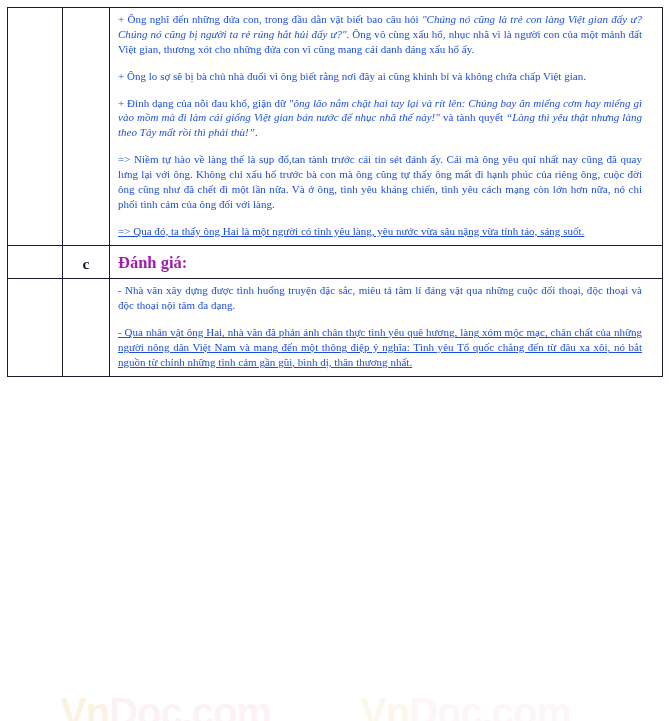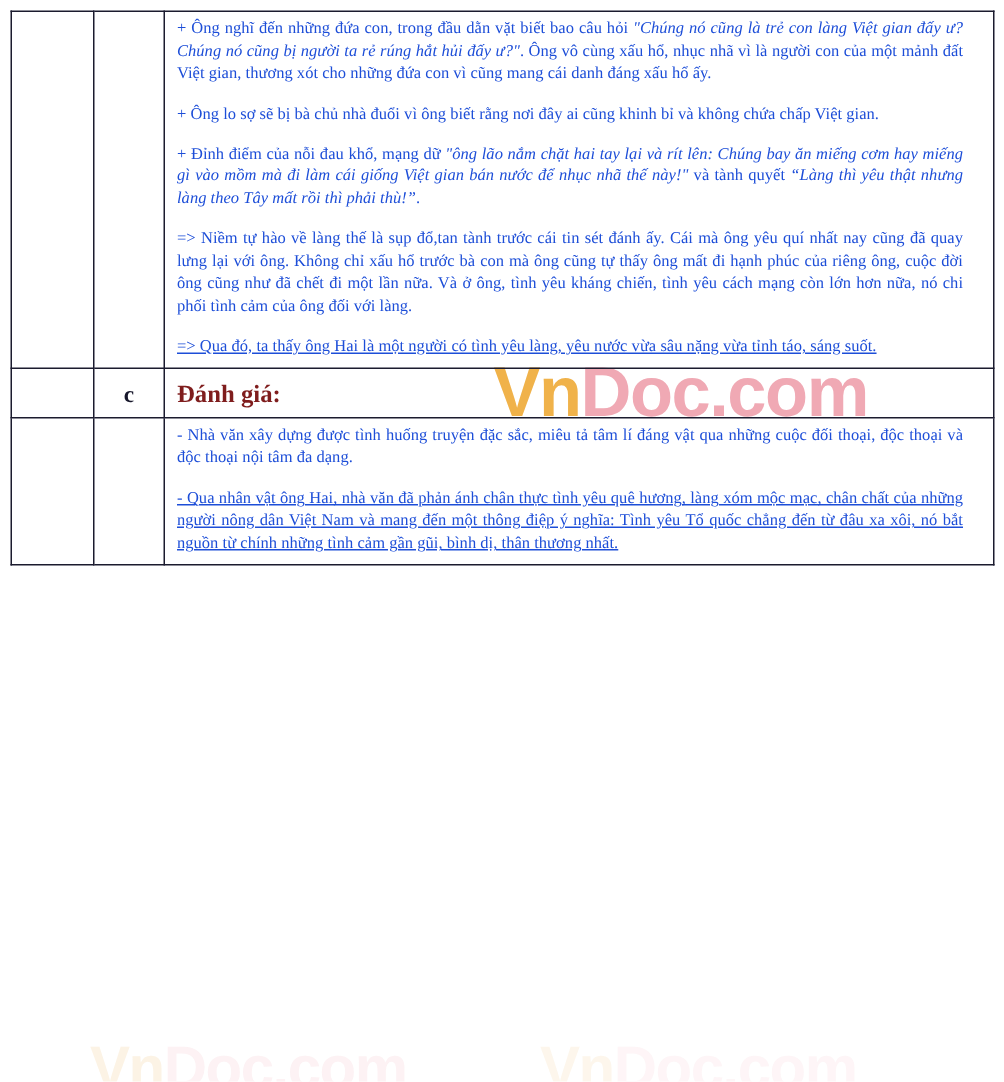--- a/index.html
+++ b/index.html
@@ -100,34 +100,33 @@
   .label-c {
     color: #17172b;
     font-weight: bold;
     font-size: 15.5px;
     text-align: center;
     padding: 9px 0 0 0;
     line-height: 1.2;
   }
 
   .heading {
-    color: #7f1d1d;
+    color: #a21caf;
     font-weight: bold;
     font-size: 16.5px;
     margin: 0;
     padding: 7px 0 6px 8px;
     line-height: 1.2;
   }
 </style>
 </head>
 <body>
 
 <div id="page">
 
-  <div class="watermark" id="wm-main"><span class="wm-a">Vn</span><span class="wm-b">Doc.com</span></div>
 
   <div class="watermark" id="wm-bottom"><span class="wm-a">Vn</span><span class="wm-b">Doc.com</span></div>
 
   <div class="watermark" id="wm-bottom2"><span class="wm-a">Vn</span><span class="wm-b">Doc.com</span></div>
 
   <table id="doc-table">
     <colgroup>
       <col class="col-a">
       <col class="col-b">
       <col class="col-c">
@@ -135,21 +134,21 @@
     <tbody>
       <tr>
         <td class="col-a"></td>
         <td class="col-b">
           <div class="label-c"></div>
         </td>
         <td class="col-c">
           <div class="cell-pad" id="cell-0">
               <div class="para"><span>+ Ông nghĩ đến những đứa con, trong đầu dằn vặt biết bao câu hỏi </span><span class="it">"Chúng nó cũng là trẻ con làng Việt gian đấy ư? Chúng nó cũng bị người ta rẻ rúng hắt hủi đấy ư?"</span><span>. Ông vô cùng xấu hổ, nhục nhã vì là người con của một mảnh đất Việt gian, thương xót cho những đứa con vì cũng mang cái danh đáng xấu hổ ấy.</span></div>
               <div class="para"><span>+ Ông lo sợ sẽ bị bà chủ nhà đuổi vì ông biết rằng nơi đây ai cũng khinh bỉ và không chứa chấp Việt gian.</span></div>
-              <div class="para"><span>+ Đỉnh điểm của nỗi đau khổ, mạng dữ </span><span class="it">"ông lão nắm chặt hai tay lại và rít lên: Chúng bay ăn miếng cơm hay miếng gì vào mồm mà đi làm cái giống Việt gian bán nước để nhục nhã thế này!"</span><span> và tành quyết </span><span class="it">“Làng thì yêu thật nhưng làng theo Tây mất rồi thì phải thù!”</span><span>.</span></div>
+              <div class="para"><span>+ Đỉnh dạng của nỗi đau khổ, giận dữ </span><span class="it">"ông lão nắm chặt hai tay lại và rít lên: Chúng bay ăn miếng cơm hay miếng gì vào mồm mà đi làm cái giống Việt gian bán nước để nhục nhã thế này!"</span><span> và tành quyết </span><span class="it">“Làng thì yêu thật nhưng làng theo Tây mất rồi thì phải thù!”</span><span>.</span></div>
               <div class="para"><span>=&gt; Niềm tự hào về làng thế là sụp đổ,tan tành trước cái tin sét đánh ấy. Cái mà ông yêu quí nhất nay cũng đã quay lưng lại với ông. Không chỉ xấu hổ  trước bà con mà ông cũng tự thấy ông mất đi hạnh phúc của riêng ông, cuộc đời ông cũng như đã chết đi một lần nữa. Và ở ông, tình yêu kháng chiến, tình yêu cách mạng còn lớn hơn nữa, nó chi phối tình cảm của ông đối với làng.</span></div>
               <div class="para"><span>=&gt; Qua đó, ta thấy ông Hai là một người có tình yêu làng, yêu nước vừa sâu nặng vừa tỉnh táo, sáng suốt.</span></div>
             </div>
         </td>
       </tr>
       <tr>
         <td class="col-a"></td>
         <td class="col-b">
           <div class="label-c">c</div>
         </td>

